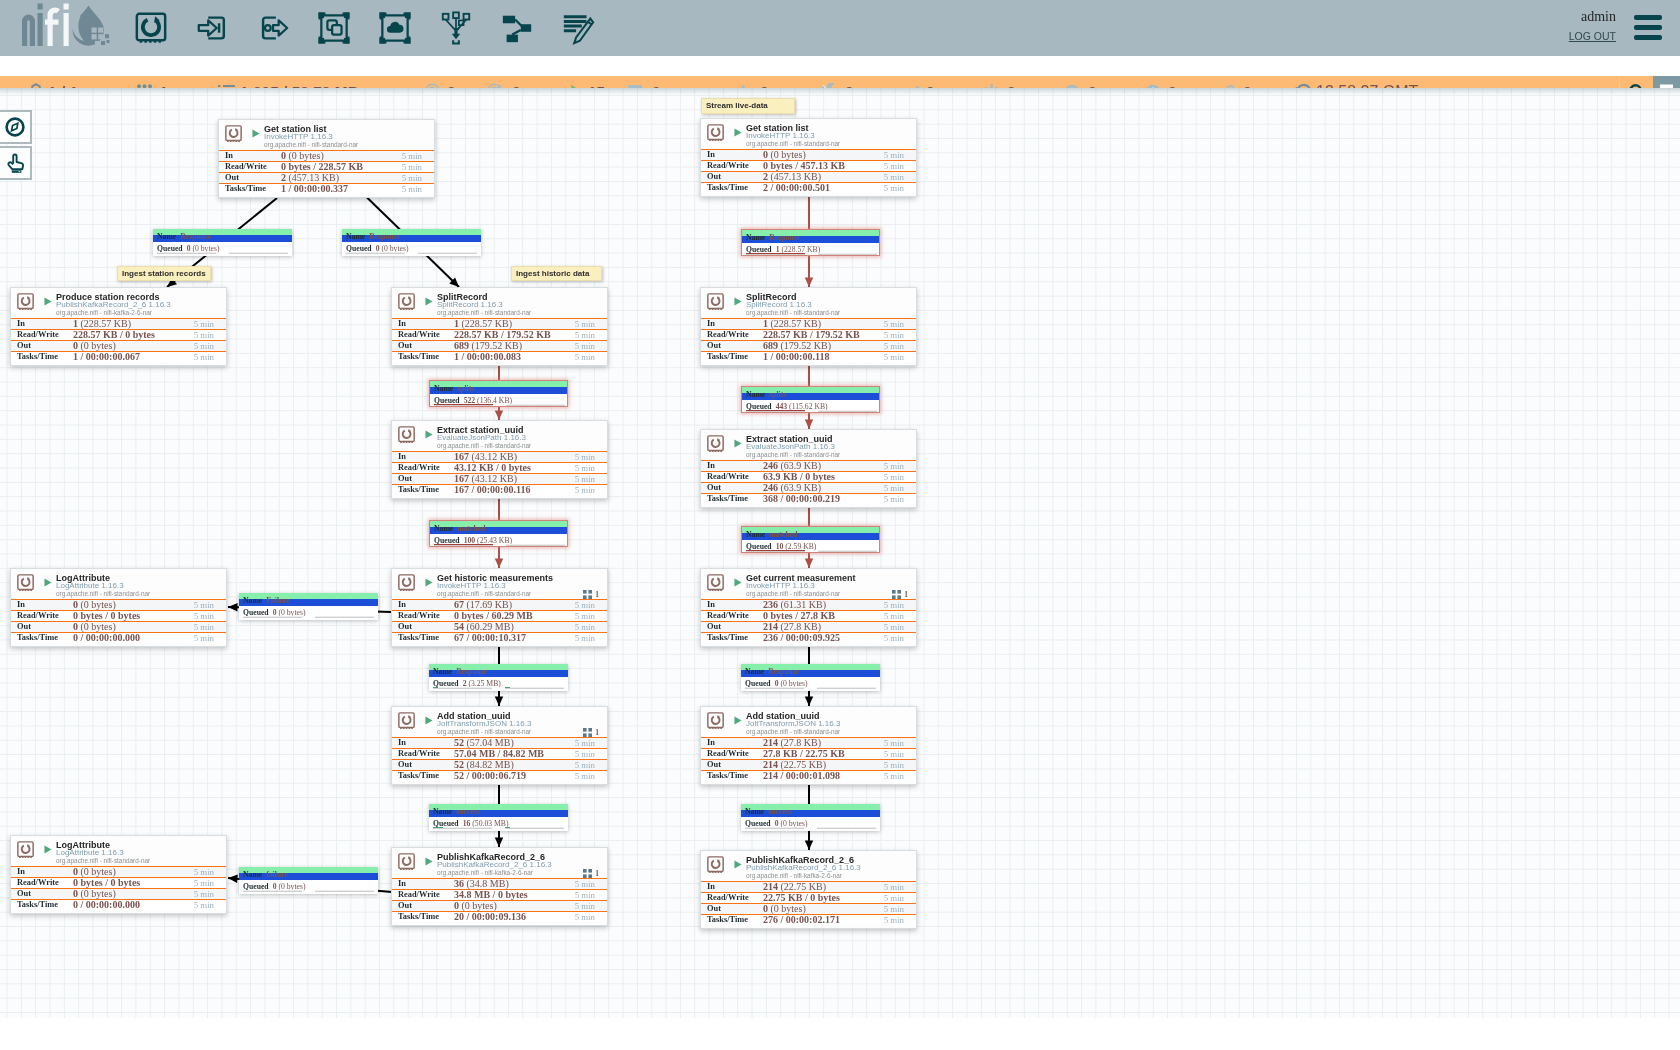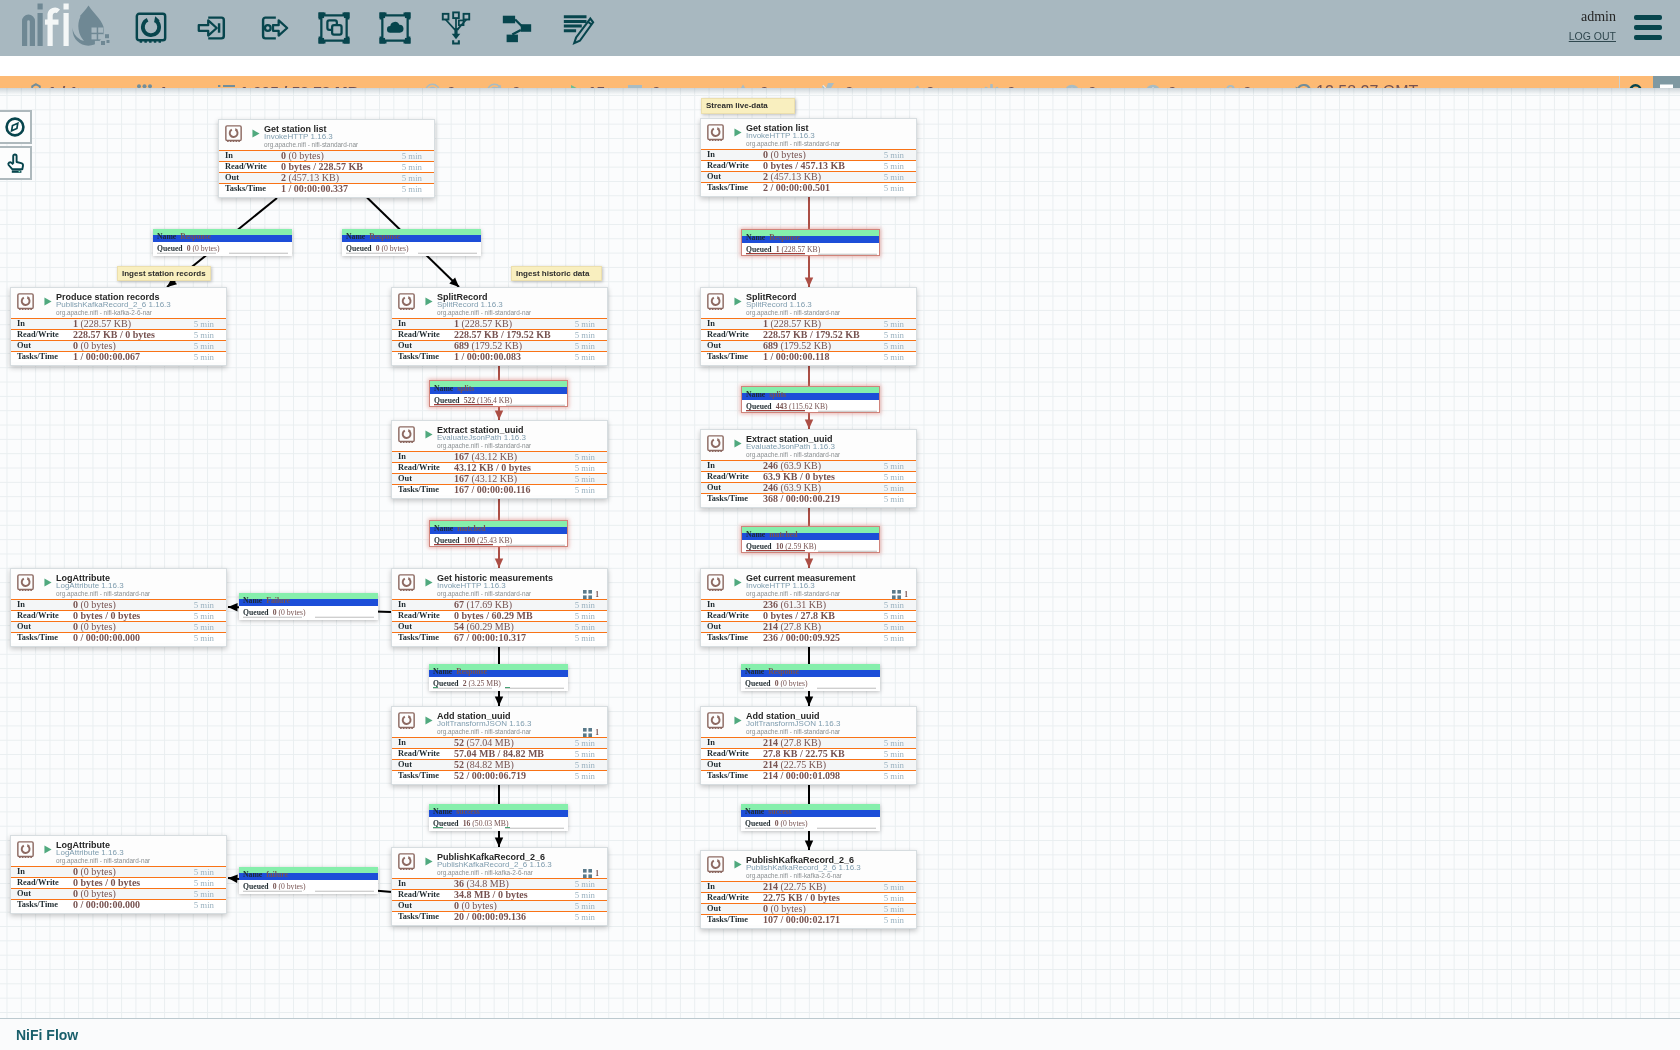--- a/index.html
+++ b/index.html
@@ -920,21 +920,21 @@
           <span class="pval"><b>22.75 KB / 0 bytes</b></span>
           <span class="pmin">5 min</span>
         </div>
         <div class="prow odd">
           <span class="plab">Out</span>
           <span class="pval"><b>0</b> (0 bytes)</span>
           <span class="pmin">5 min</span>
         </div>
         <div class="prow">
           <span class="plab">Tasks/Time</span>
-          <span class="pval"><b>107 / 00:00:02.171</b></span>
+          <span class="pval"><b>276 / 00:00:02.171</b></span>
           <span class="pmin">5 min</span>
         </div>
 </div>
 <div class="conn" style="left:153px;top:141px;width:139px;">
 <div class="chdr"><span class="ck">Name</span><span class="cv" style="font-weight:bold;">Response</span></div>
 <div class="cbody"><span class="ck">Queued</span><span class="cv"><b>0</b> (0 bytes)</span>
 <div class="cbars">
             <span class="qbar"></span>
             <span class="qbar"></span>
           </div></div>
@@ -1066,15 +1066,12 @@
 <svg width="19" height="21" viewBox="0 0 19 21">
           <g fill="none" stroke="#07454d" stroke-width="1.9" stroke-linejoin="round">
 <path d="M7.2 10.5 V3.2 a1.7 1.7 0 0 1 3.4 0 V9 l4.6 1.2 a2.4 2.4 0 0 1 1.8 2.6 l-0.7 3.4 H6.2 L2.6 12 a1.8 1.8 0 0 1 2.9 -2.1 l1.7 1.5"></path>
 </g>
           <path d="M5.8 17.4 h9.6 v2.4 H5.8 z" fill="#07454d"></path>
 <rect x="12.6" y="18" width="1.6" height="1.2" fill="#7fe7c0"></rect>
         </svg>
       </div>
 <div id="topshadow"></div>
 </div>
-<div id="footer">
-      <span>NiFi Flow</span>
-    </div>
 </div>
 </body></html>

